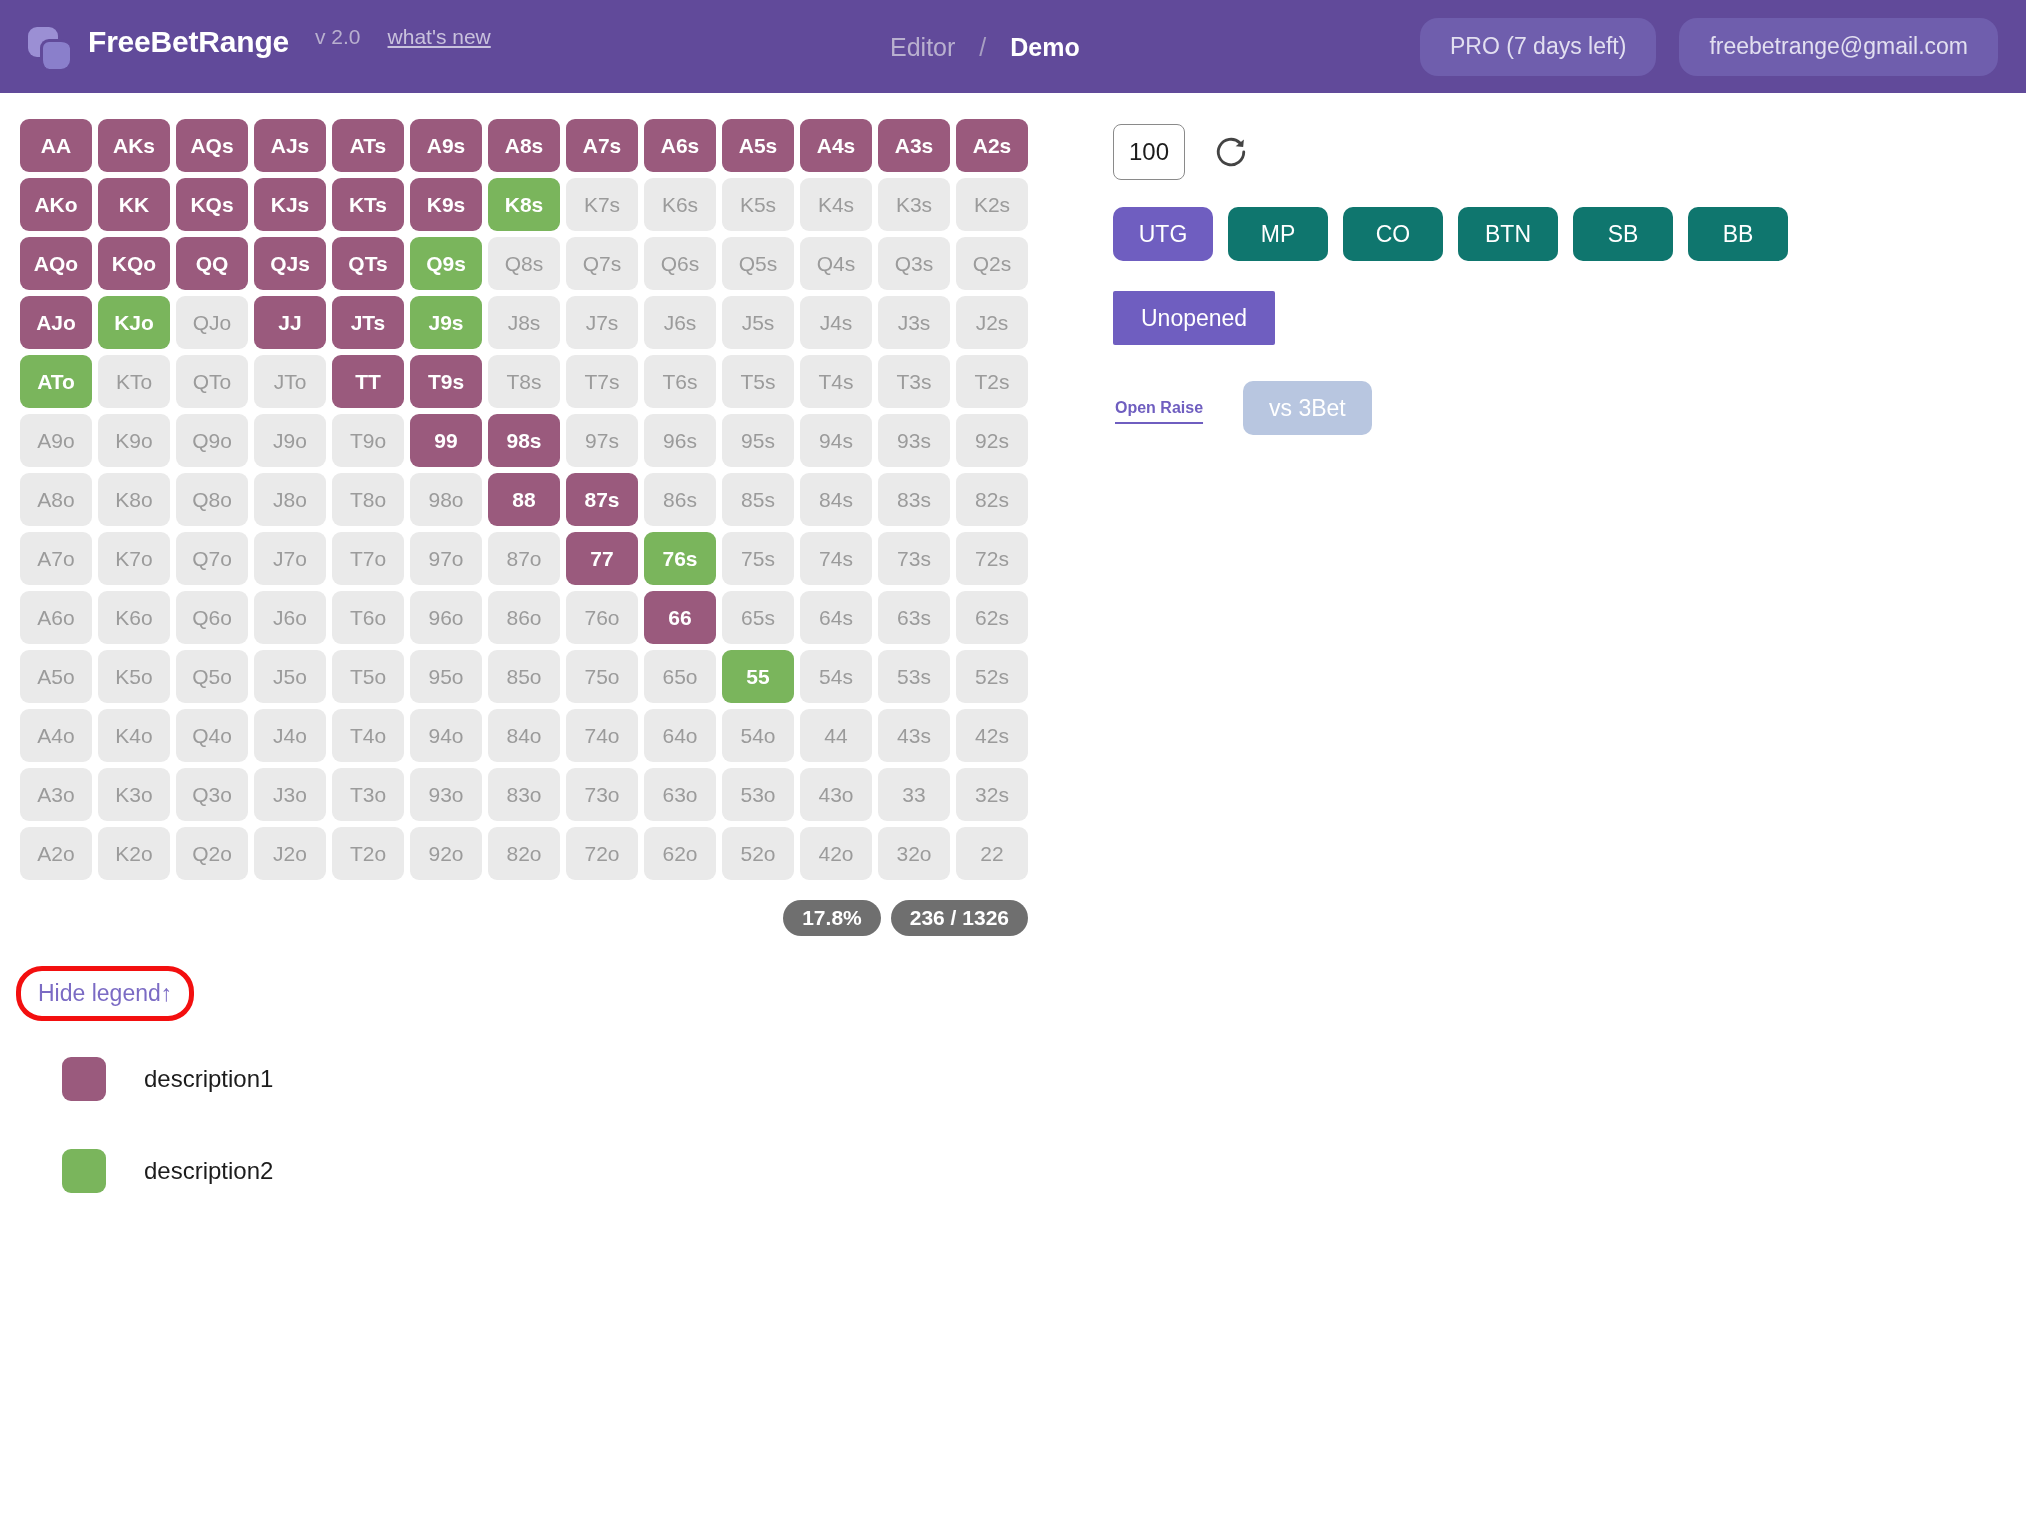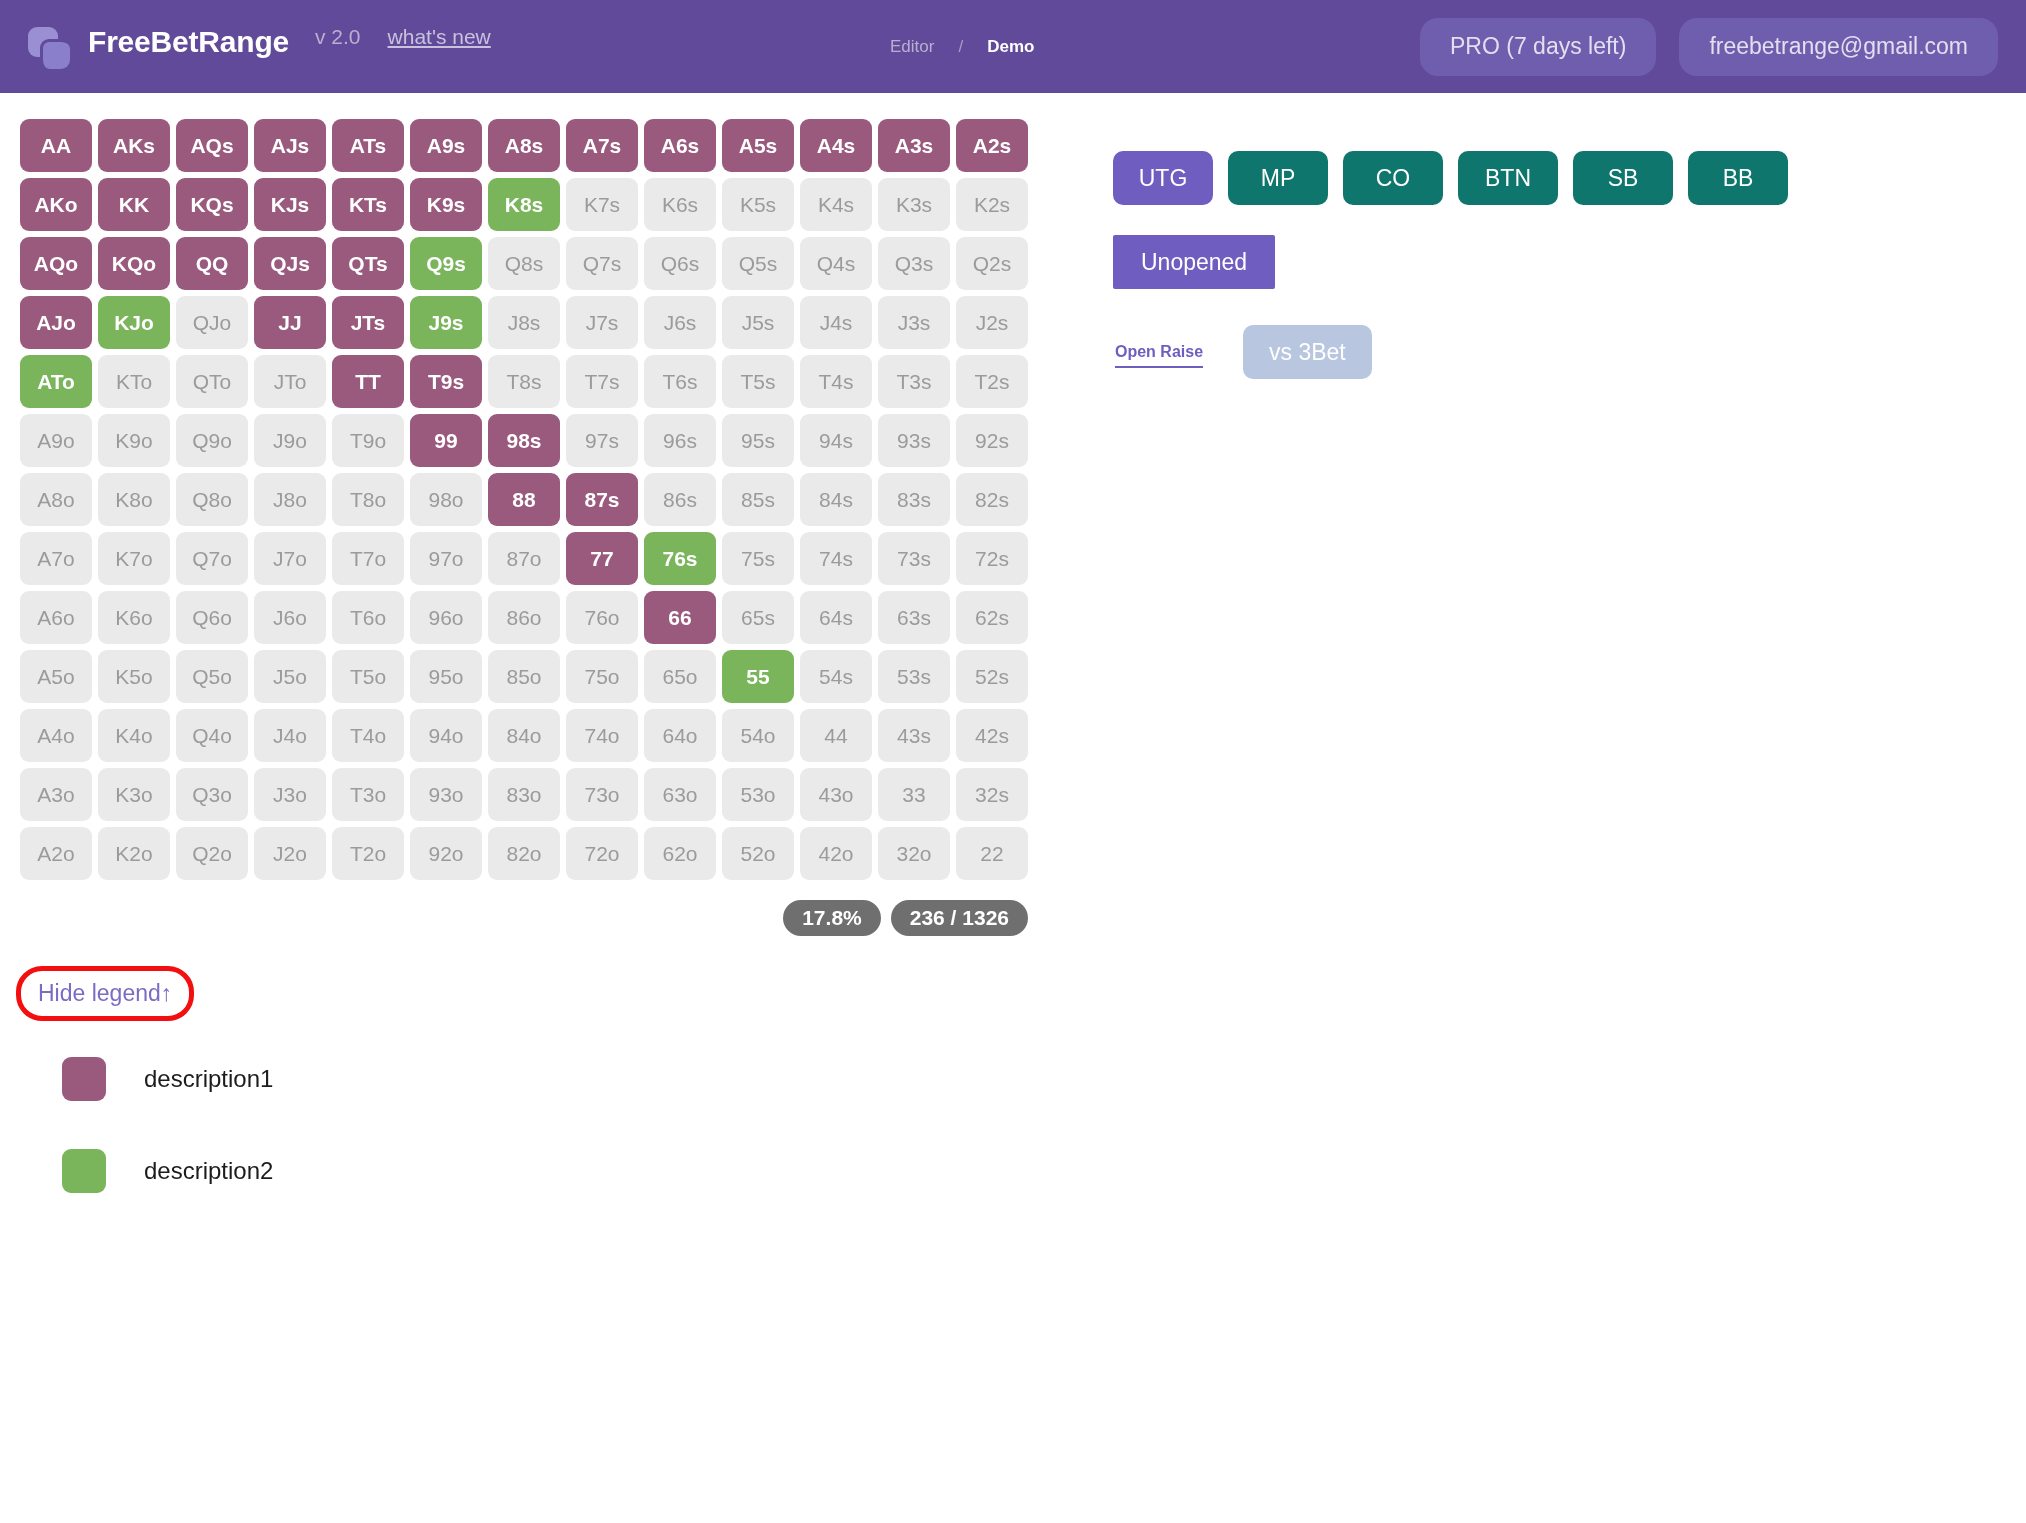--- a/index.html
+++ b/index.html
@@ -61,21 +61,21 @@
   }
 
   .breadcrumb {
     position: absolute;
     left: 890px;
     top: 50%;
     transform: translateY(-50%);
     display: flex;
     align-items: center;
     gap: 24px;
-    font-size: 17px;
+    font-size: 25px;
   }
   .crumb-editor { color: #b9b0cf; cursor: pointer; }
   .crumb-sep { color: #a79ec2; }
   .crumb-current { color: #ffffff; font-weight: 600; }
 
   .header-right {
     position: absolute;
     right: 28px;
     top: 50%;
     transform: translateY(-50%);
@@ -476,20 +476,29 @@
           </div>
           <div class="legend-row">
             <div class="legend-swatch" style="background: rgb(122, 181, 92);"></div>
             <div class="legend-label">description2</div>
           </div>
         </div>
     </div>
   </div>
 
   <div class="right-col">
+    <div class="stack-row">
+      <input class="stack-input" type="text" value="100" style="">
+      <button class="refresh-btn">
+        <svg width="36" height="36" viewBox="0 0 24 24" fill="none" stroke="#444444" stroke-width="1.9" stroke-linecap="round">
+          <path d="M20.5 12a8.5 8.5 0 1 1-2.6-6.1"></path>
+          <path d="M20.6 3.6 L20.1 8.6 L15.1 8.1 Z" fill="#444444" stroke="none"></path>
+        </svg>
+      </button>
+    </div>
 
     <div class="pos-row" id="pos-row">
         <button class="pos-btn active">UTG</button>
         <button class="pos-btn">MP</button>
         <button class="pos-btn">CO</button>
         <button class="pos-btn">BTN</button>
         <button class="pos-btn">SB</button>
         <button class="pos-btn">BB</button>
       </div>
 

